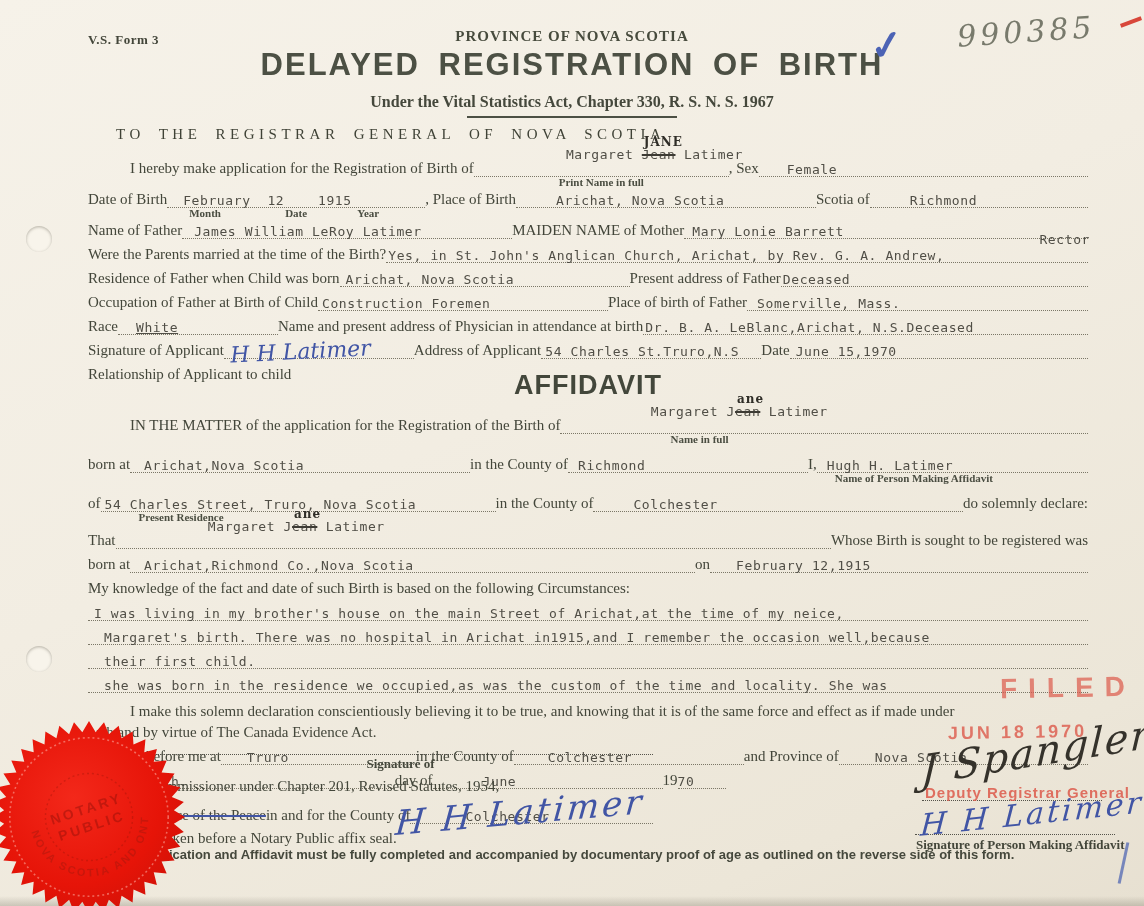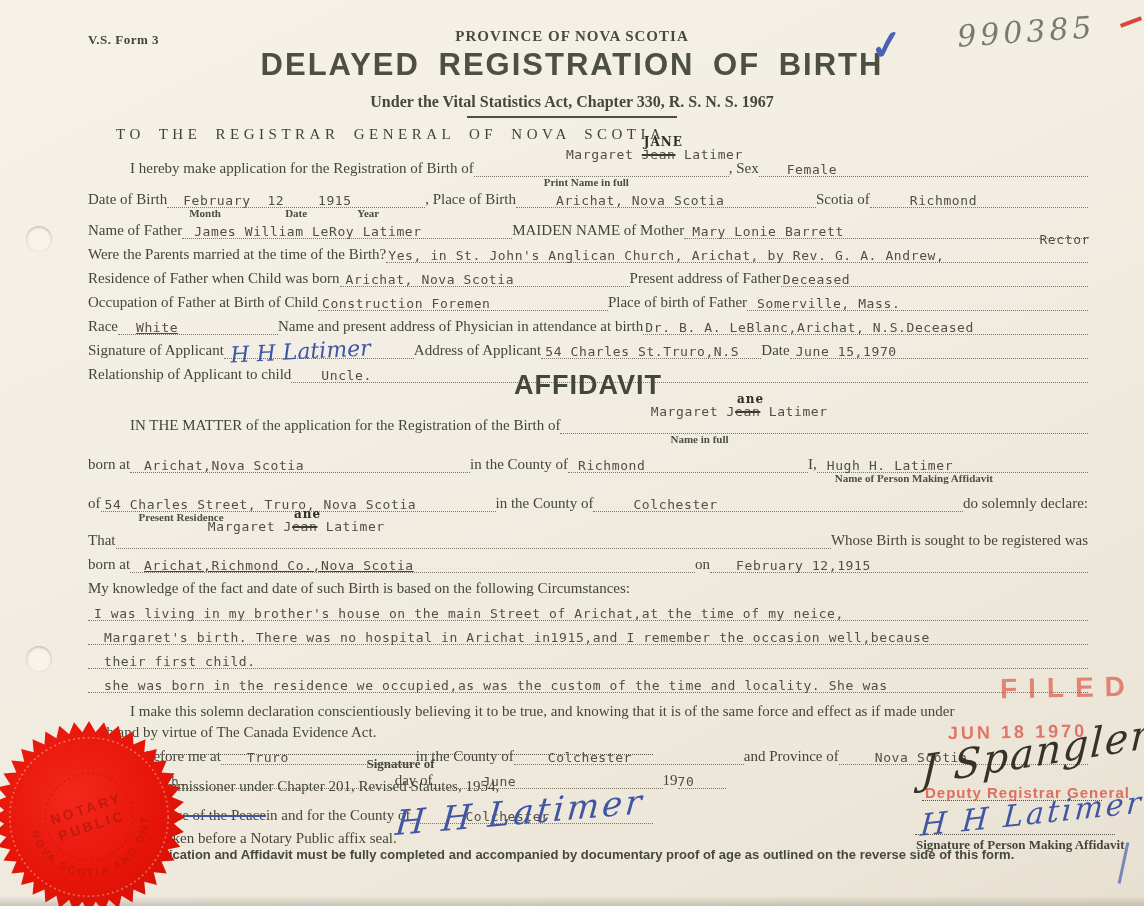--- a/index.html
+++ b/index.html
@@ -89,21 +89,21 @@
     <div class="heading" style="margin-left:28px;">TO THE REGISTRAR GENERAL OF NOVA SCOTIA</div>
     <div style="height:10px;"></div>
 
     <div class="r mb">
       <span class="ind"></span>
       <span class="lbl">I hereby make application for the Registration of Birth of</span>
       <span class="fld" style="width:255px;">
         <span class="tv" style="padding-left:8px;">
           <span>Margaret </span><span class="xxwrap"><span class="xx">Jean</span><span class="corr">JANE</span></span><span> Latimer</span>
         </span>
-        <span class="sub" style="left:70px;">Print Name in full</span>
+        <span class="sub" style="left:85px;">Print Name in full</span>
       </span>
       <span class="lbl">, Sex</span>
       <span class="fld grow">
           <span class="tv" style="padding-left:28px;">Female</span>
         </span>
     </div>
 
     <div class="r mb">
       <span class="lbl">Date of Birth</span>
       <span class="fld" style="width:258px;">
@@ -184,23 +184,20 @@
           <span class="tv" style="padding-left:4px;">54 Charles St.Truro,N.S</span>
         </span>
       <span class="lbl">Date</span>
       <span class="fld grow">
           <span class="tv" style="padding-left:6px;">June 15,1970</span>
         </span>
     </div>
 
     <div class="r">
       <span class="lbl">Relationship of Applicant to child</span>
-      <span class="fld grow">
-          <span class="tv" style="padding-left:30px;">Uncle.</span>
-        </span>
     </div>
   </div>
 
   <div class="block" style="top:370px;">
     <div class="aff-title">AFFIDAVIT</div>
     <div style="height:9px;"></div>
 
     <div class="r mb">
       <span class="ind"></span>
       <span class="lbl">IN THE MATTER of the application for the Registration of the Birth of</span>
@@ -249,21 +246,21 @@
       <span class="fld grow">
         <span class="tv" style="padding-left:8px;">
           <span>Margaret J</span><span class="xxwrap"><span class="xx">ean</span><span class="corr">ane</span></span><span> Latimer</span>
         </span>
       </span>
       <span class="lbl">Whose Birth is sought to be registered was</span>
     </div>
 
     <div class="r">
       <span class="lbl">born at</span>
-      <span class="fld" style="width:565px;text-decoration:underline;">
+      <span class="fld" style="width:565px;">
           <span class="tv" style="padding-left:14px;">Arichat,Richmond Co.,Nova Scotia</span>
         </span>
       <span class="lbl">on</span>
       <span class="fld grow">
           <span class="tv" style="padding-left:26px;">February 12,1915</span>
         </span>
     </div>
 
     <div class="r">
       <span class="lbl">My knowledge of the fact and date of such Birth is based on the following Circumstances:</span>

